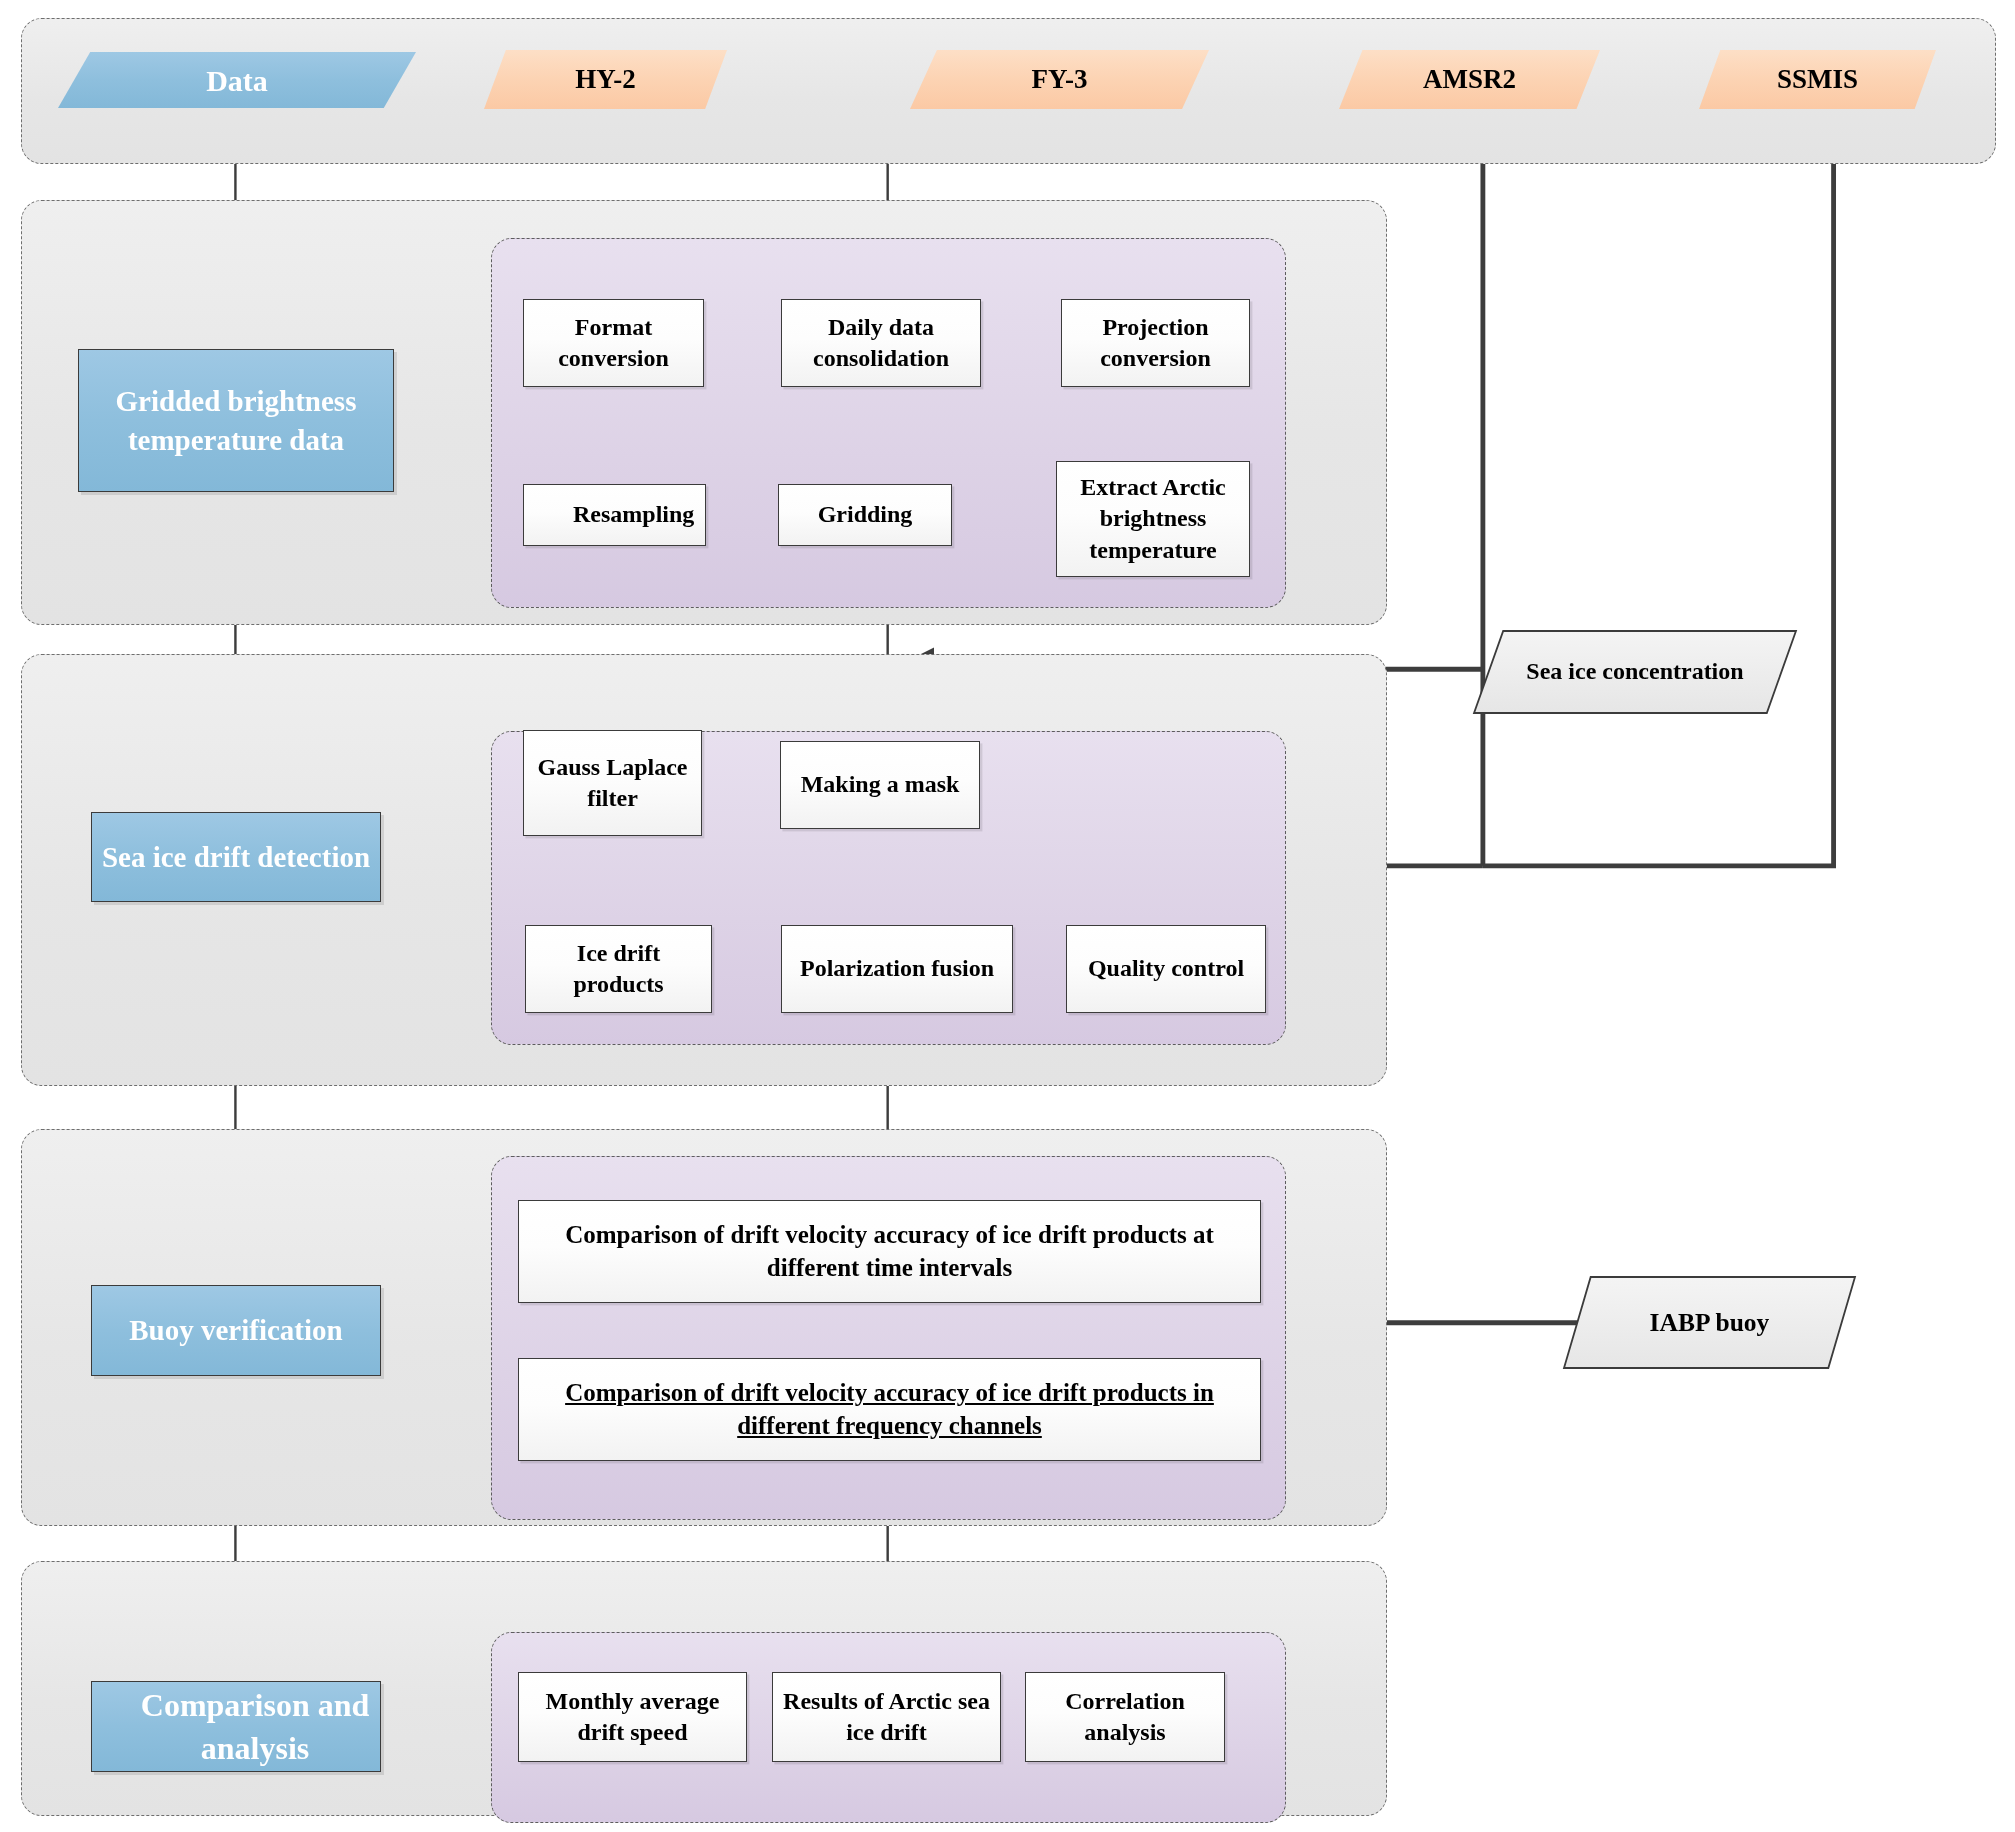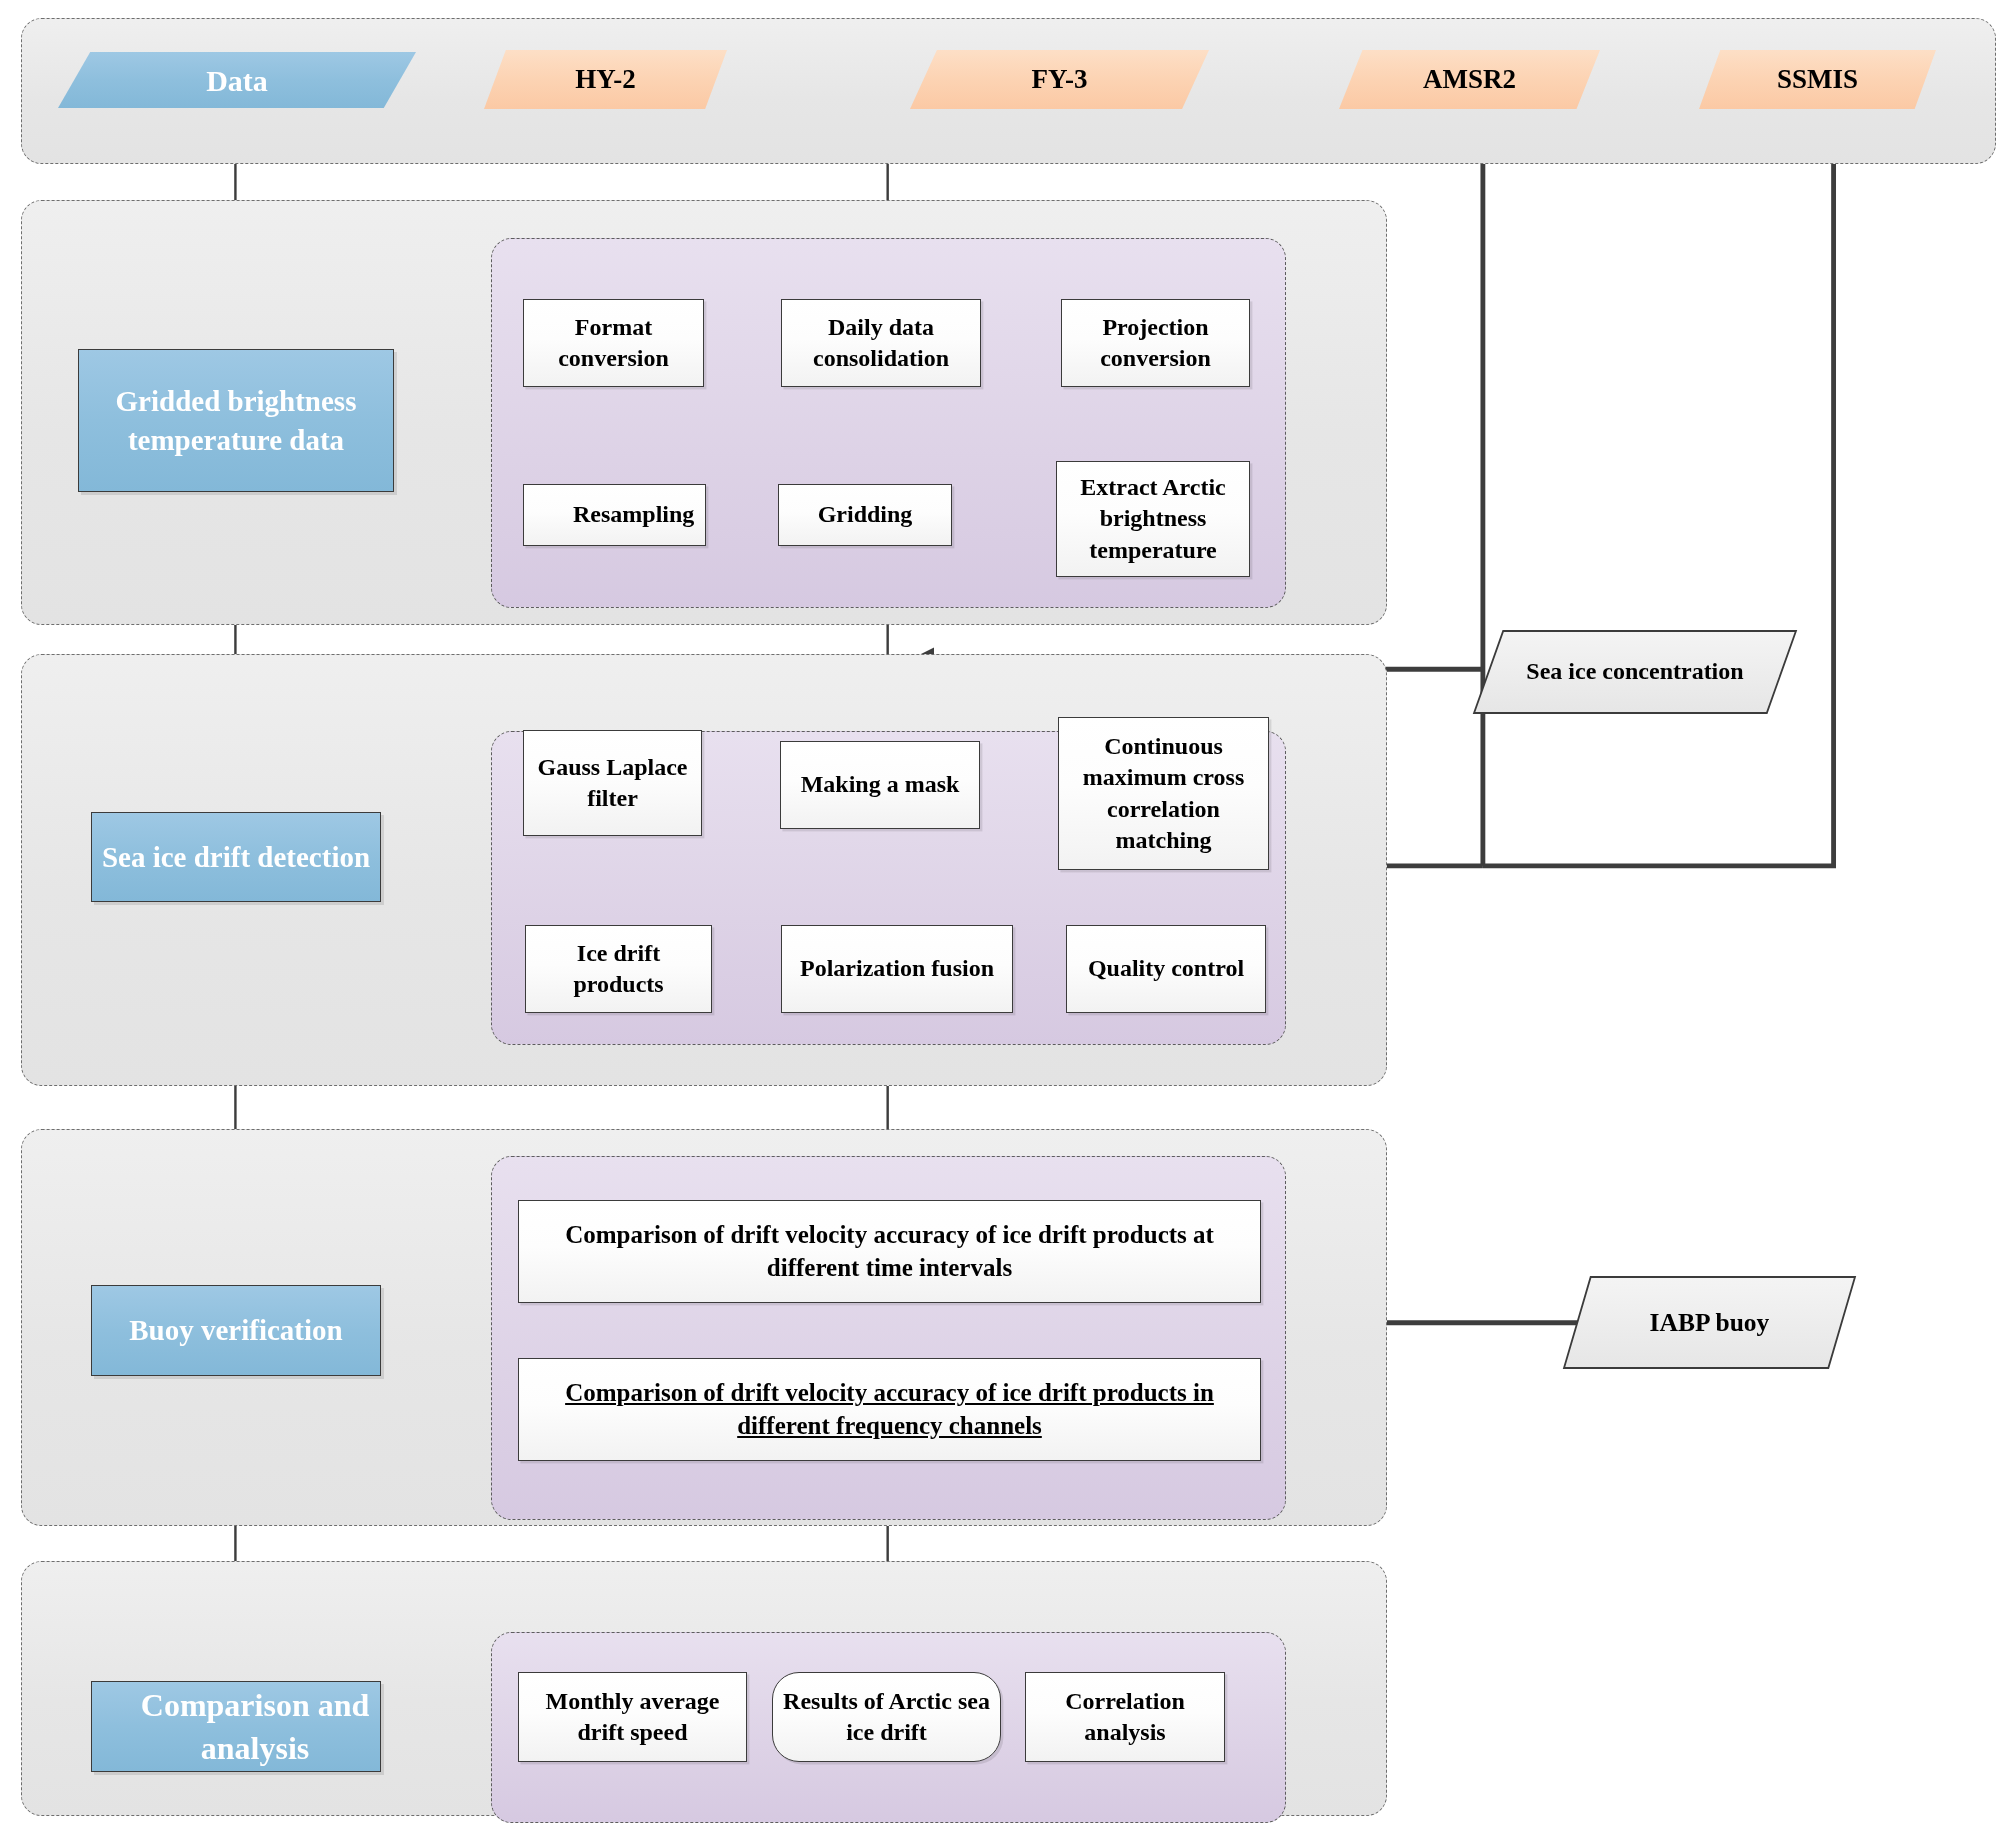--- a/index.html
+++ b/index.html
@@ -181,23 +181,20 @@
   </div>
 
   <div class="panel" style="left:491px; top:731px; width:795px; height:314px;"></div>
 
   <div class="pbox" style="left:523px; top:730px; width:179px; height:106px; font-size:24px;">
     <span>Gauss Laplace filter</span>
   </div>
   <div class="pbox" style="left:780px; top:741px; width:200px; height:88px; font-size:24px;">
     <span>Making a mask</span>
   </div>
-  <div class="pbox" style="left:1058px; top:717px; width:211px; height:153px; font-size:24px;">
-    <span>Continuous maximum cross correlation matching</span>
-  </div>
   <div class="pbox" style="left:1066px; top:925px; width:200px; height:88px; font-size:24px;">
     <span>Quality control</span>
   </div>
   <div class="pbox" style="left:781px; top:925px; width:232px; height:88px; font-size:24px;">
     <span>Polarization fusion</span>
   </div>
   <div class="pbox" style="left:525px; top:925px; width:187px; height:88px; font-size:24px;">
     <span>Ice drift products</span>
   </div>
 
@@ -234,21 +231,21 @@
 
   <div class="stagebox" style="left:91px; top:1681px; width:290px; height:91px; font-size:32px;padding-left:43px;">
     <span>Comparison and analysis</span>
   </div>
 
   <div class="panel" style="left:491px; top:1632px; width:795px; height:191px;"></div>
 
   <div class="pbox" style="left:518px; top:1672px; width:229px; height:90px; font-size:24px;">
     <span>Monthly average drift speed</span>
   </div>
-  <div class="pbox" style="left:772px; top:1672px; width:229px; height:90px; font-size:24px;border-radius:27px;">
+  <div class="pbox" style="left:772px; top:1672px; width:229px; height:90px; font-size:24px;">
     <span>Results of Arctic sea ice drift</span>
   </div>
   <div class="pbox" style="left:1025px; top:1672px; width:200px; height:90px; font-size:24px;text-align:center;">
     <span>Correlation analysis</span>
   </div>
 
 </div>
 
 
 </body></html>

